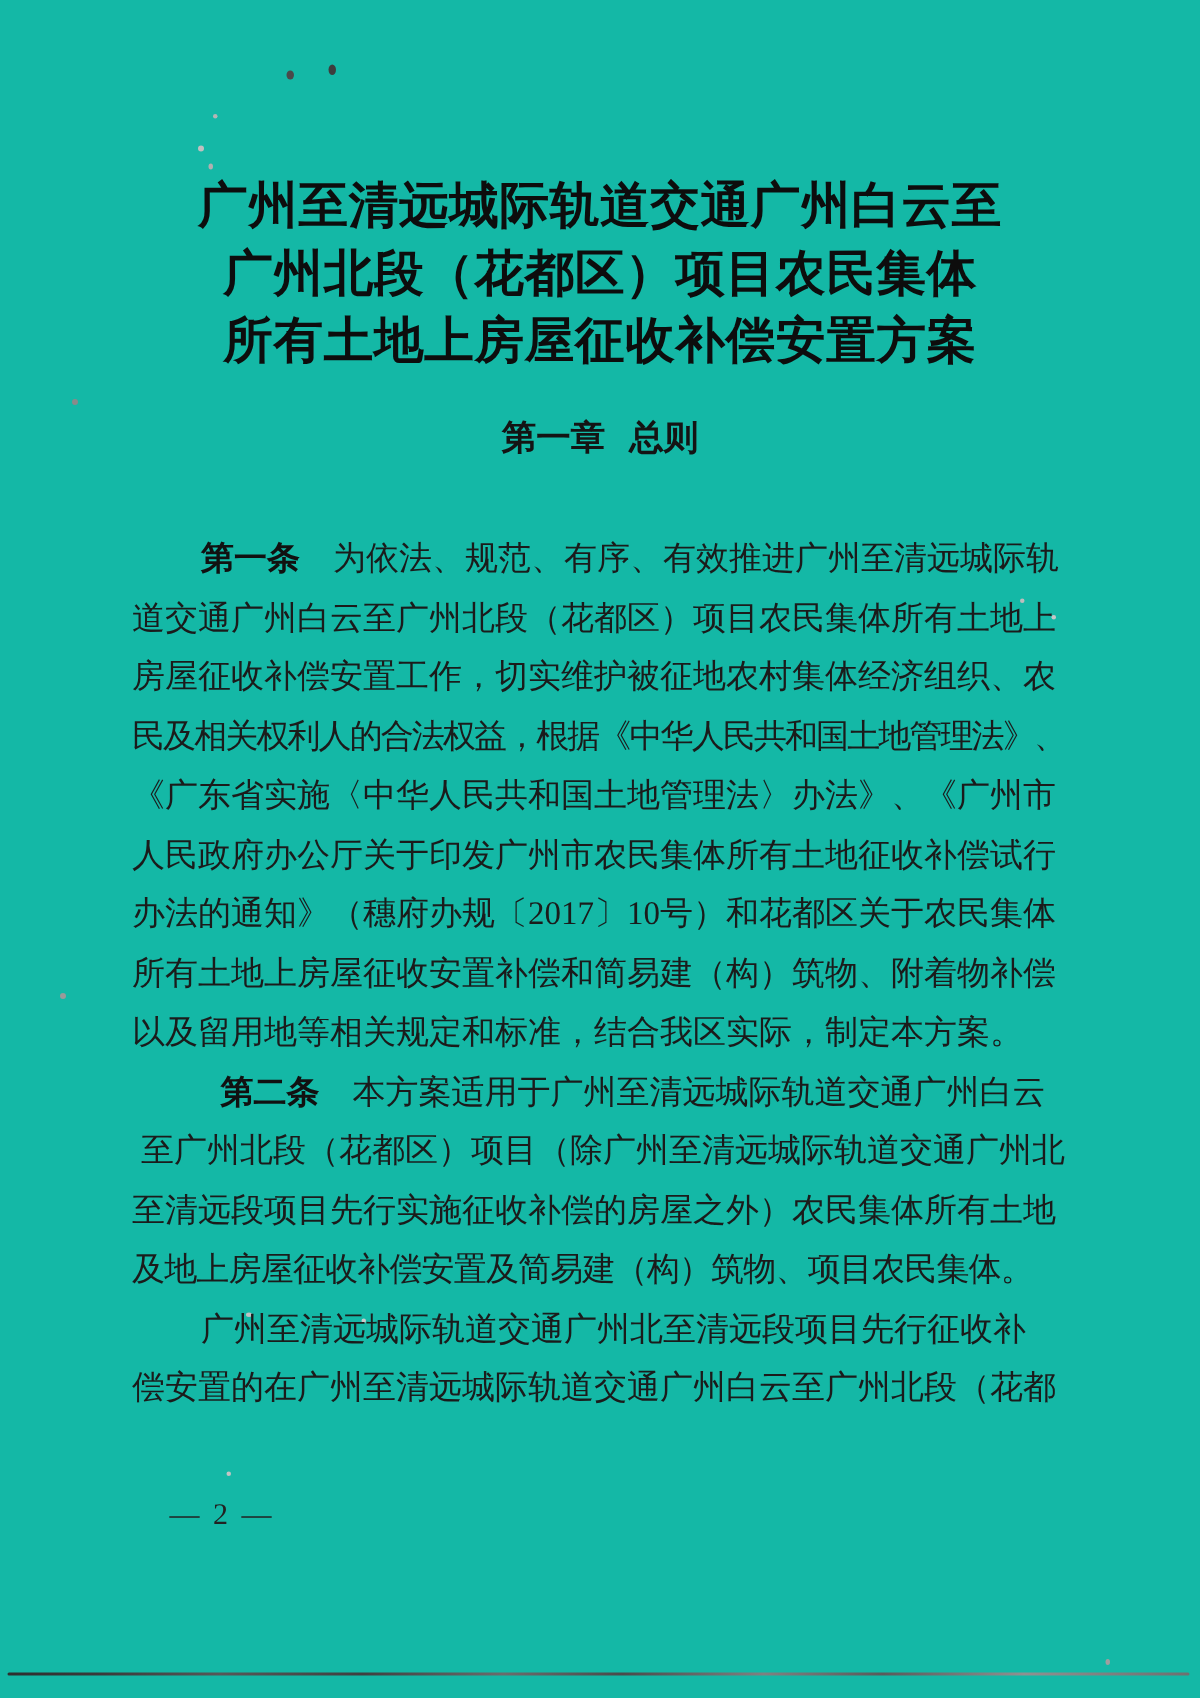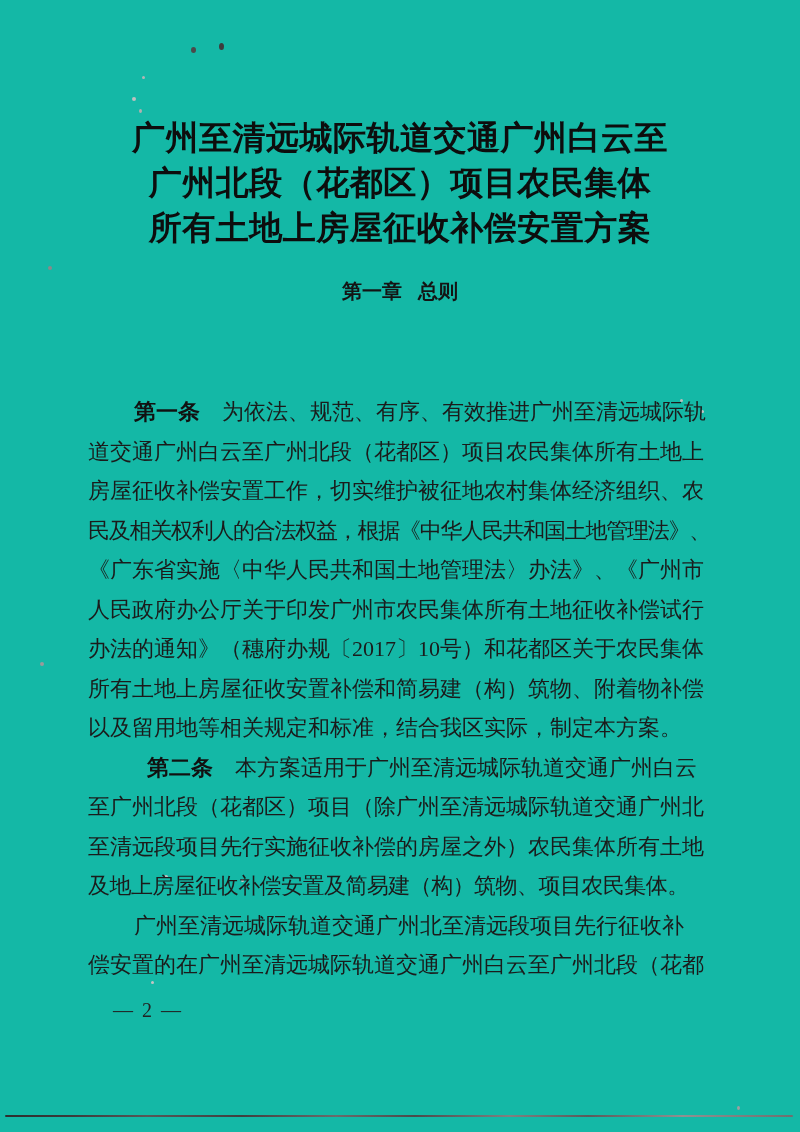--- a/index.html
+++ b/index.html
@@ -10,21 +10,21 @@
     color:#1c1c1c;
   }
   .doc-title{
     position:absolute;top:116px;left:0;right:0;margin:0;
     text-align:center;font-size:33px;line-height:45px;font-weight:bold;
     color:#0d0d0d;letter-spacing:0.5px;
   }
   .title-line{height:45px;}
   .chapter{
     position:absolute;top:272px;left:0;right:0;
-    text-align:center;font-size:20px;line-height:38px;font-weight:bold;
+    text-align:center;font-size:23px;line-height:38px;font-weight:bold;
     font-family:"Liberation Sans","DejaVu Sans",sans-serif;color:#141414;
   }
   .chapter .chapter-number{margin-right:16px;}
   .doc-body{
     position:absolute;top:352px;left:88px;width:622px;
     font-size:22px;color:#1b1b1b;
   }
   .body-line{
     height:39.5px;line-height:39.5px;white-space:nowrap;
     text-align:left;
@@ -71,31 +71,31 @@
       <div class="title-line">广州至清远城际轨道交通广州白云至</div>
       <div class="title-line">广州北段（花都区）项目农民集体</div>
       <div class="title-line">所有土地上房屋征收补偿安置方案</div>
     </h1>
 
   <div class="chapter">
     <span class="chapter-number">第一章</span><span>总则</span>
   </div>
 
   <div class="doc-body">
-      <div class="body-line indent fit" style="letter-spacing: 0px; margin-top: 40px;"><span class="lead">第一条</span>　为依法、规范、有序、有效推进广州至清远城际轨</div>
+      <div class="body-line indent fit" style="letter-spacing: 0px;"><span class="lead">第一条</span>　为依法、规范、有序、有效推进广州至清远城际轨</div>
       <div class="body-line fit" style="letter-spacing: 0px;">道交通广州白云至广州北段（花都区）项目农民集体所有土地上</div>
       <div class="body-line fit" style="letter-spacing: 0px;">房屋征收补偿安置工作，切实维护被征地农村集体经济组织、农</div>
       <div class="body-line fit" style="letter-spacing: -1.27px;">民及相关权利人的合法权益，根据《中华人民共和国土地管理法》、</div>
       <div class="body-line fit" style="letter-spacing: 0px;">《广东省实施〈中华人民共和国土地管理法〉办法》、《广州市</div>
       <div class="body-line fit" style="letter-spacing: 0px;">人民政府办公厅关于印发广州市农民集体所有土地征收补偿试行</div>
       <div class="body-line fit" style="letter-spacing: 0px;">办法的通知》（穗府办规〔2017〕10号）和花都区关于农民集体</div>
       <div class="body-line fit" style="letter-spacing: 0px;">所有土地上房屋征收安置补偿和简易建（构）筑物、附着物补偿</div>
       <div class="body-line">以及留用地等相关规定和标准，结合我区实际，制定本方案。</div>
       <div class="body-line indent fit" style="letter-spacing: 0px; text-align: center;"><span class="lead">第二条</span>　本方案适用于广州至清远城际轨道交通广州白云</div>
-      <div class="body-line fit" style="letter-spacing: 0px;">至广州北段（花都区）项目（除广州至清远城际轨道交通广州北</div>
+      <div class="body-line fit" style="letter-spacing: 0px; text-align: right;">至广州北段（花都区）项目（除广州至清远城际轨道交通广州北</div>
       <div class="body-line fit" style="letter-spacing: 0px;">至清远段项目先行实施征收补偿的房屋之外）农民集体所有土地</div>
       <div class="body-line fit" style="letter-spacing: -0.55px;">及地上房屋征收补偿安置及简易建（构）筑物、项目农民集体。</div>
       <div class="body-line indent fit" style="letter-spacing: 0px;">广州至清远城际轨道交通广州北至清远段项目先行征收补</div>
       <div class="body-line fit" style="letter-spacing: 0px;">偿安置的在广州至清远城际轨道交通广州白云至广州北段（花都</div>
     </div>
 
   <div class="page-number">— 2 —</div>
 
   <div class="bottom-scan-line"></div>
 

